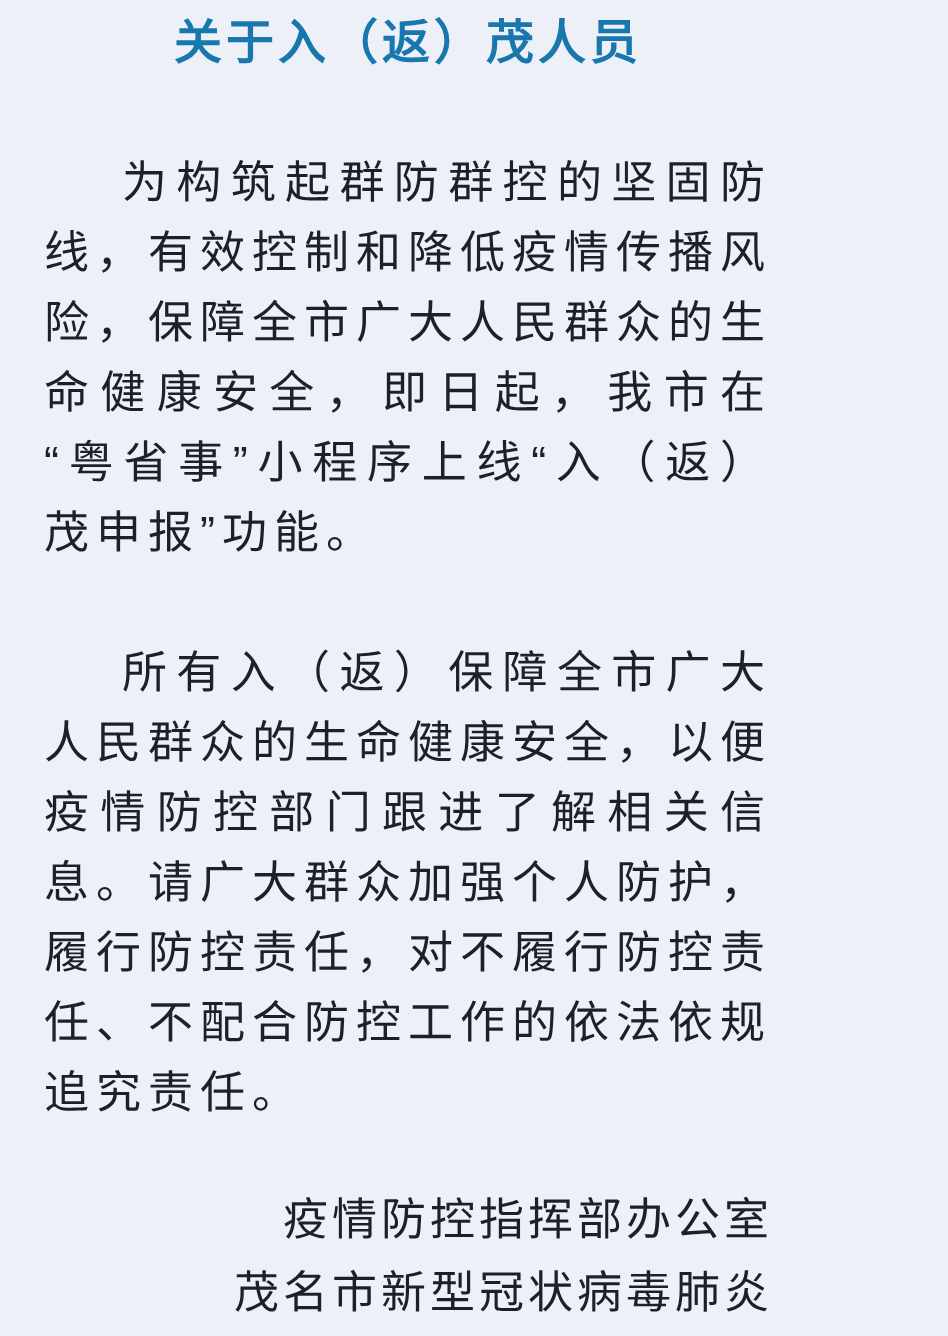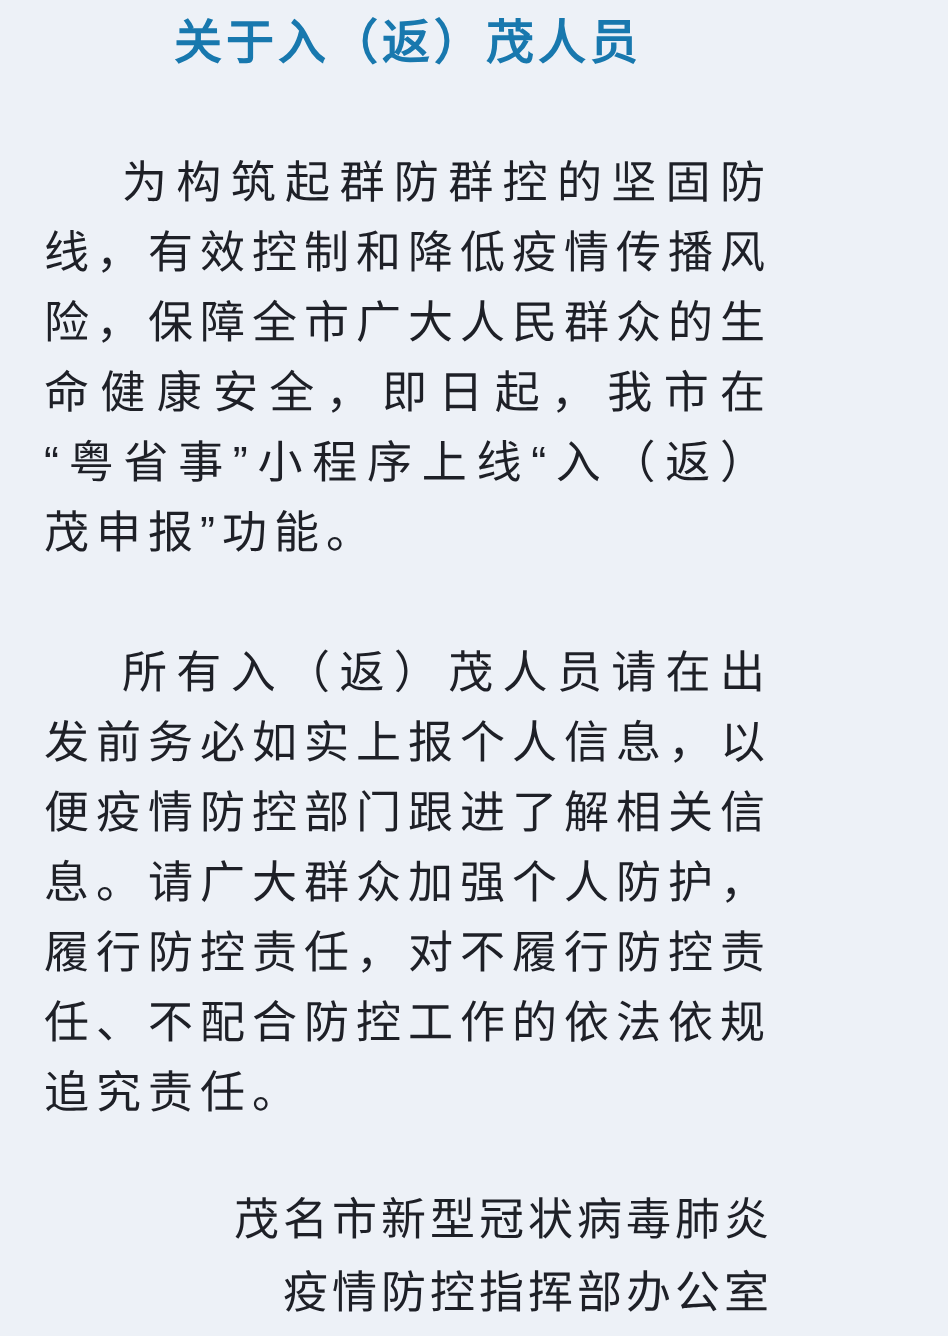--- a/index.html
+++ b/index.html
@@ -59,21 +59,21 @@
 <body>
 
 <div class="page">
 
   <h1 class="title">
     <span class="title-line">关于入（返）茂人员</span>
   </h1>
 
   <div class="content">
     <p class="para-1">为构筑起群防群控的坚固防线，有效控制和降低疫情传播风险，保障全市广大人民群众的生命健康安全，即日起，我市在“粤省事”小程序上线“入（返）茂申报”功能。</p>
-    <p class="para-2">所有入（返）茂人员请在出发前务必如实上报个人信息，以便疫情防控部门跟进了解相关信息。请广大群众加强个人防护，履行防控责任，对不履行防控责任、不配合防控工作的依法依规追究责任。</p>
+    <p class="para-2">所有入（返）保障全市广大人民群众的生命健康安全，以便疫情防控部门跟进了解相关信息。请广大群众加强个人防护，履行防控责任，对不履行防控责任、不配合防控工作的依法依规追究责任。</p>
   </div>
 
   <div class="signature">
+    <div>疫情防控指挥部办公室</div>
     <div>茂名市新型冠状病毒肺炎</div>
-    <div>疫情防控指挥部办公室</div>
   </div>
 
 </div>
 
 </body></html>

